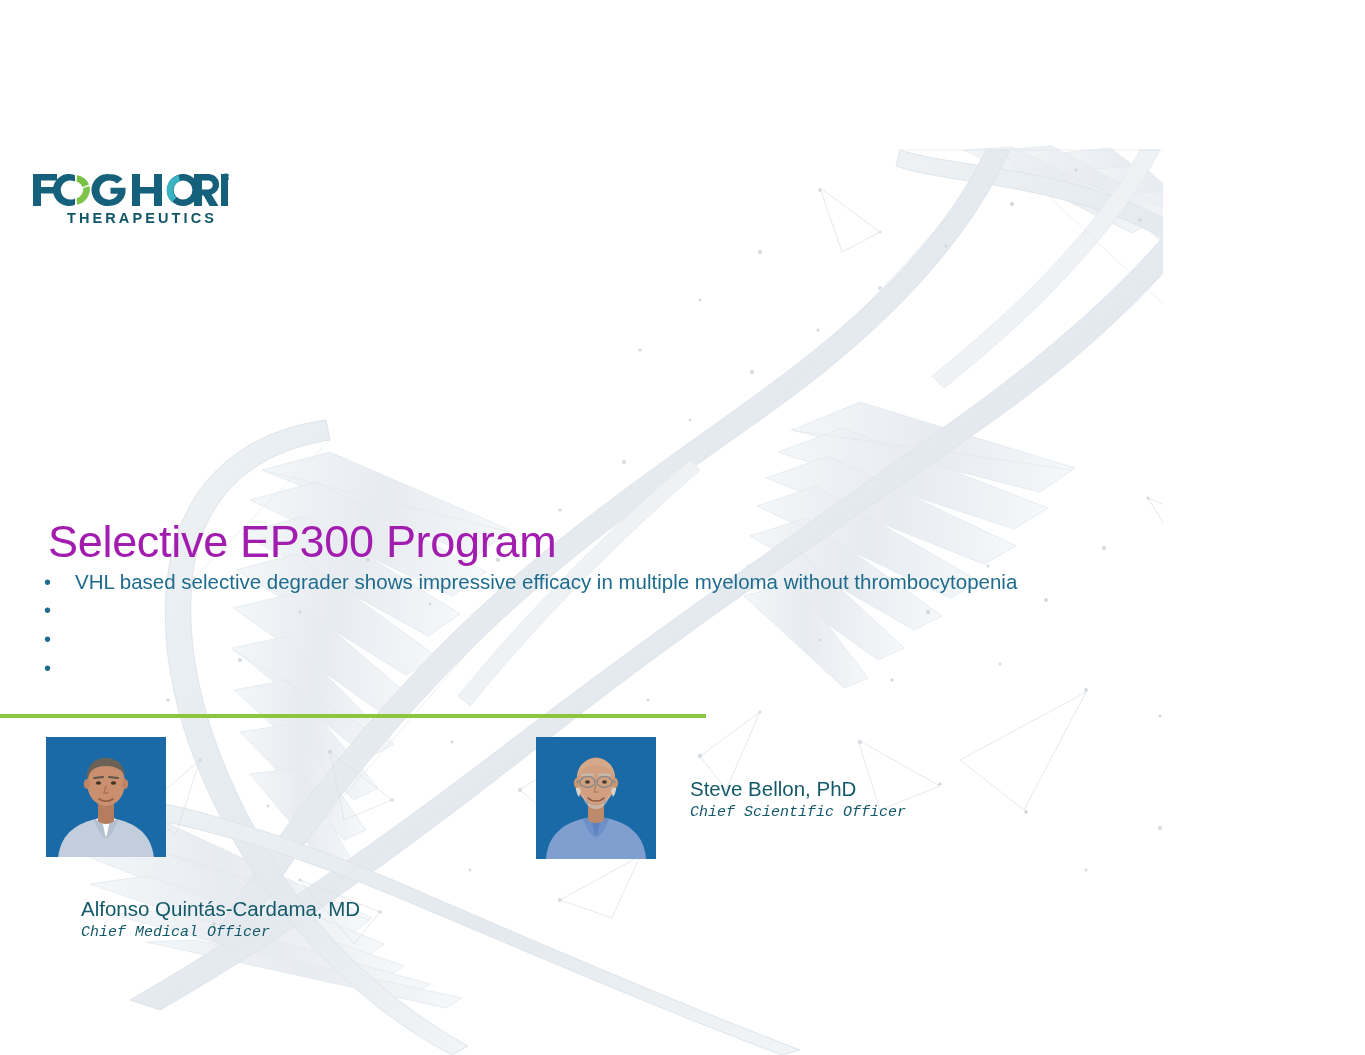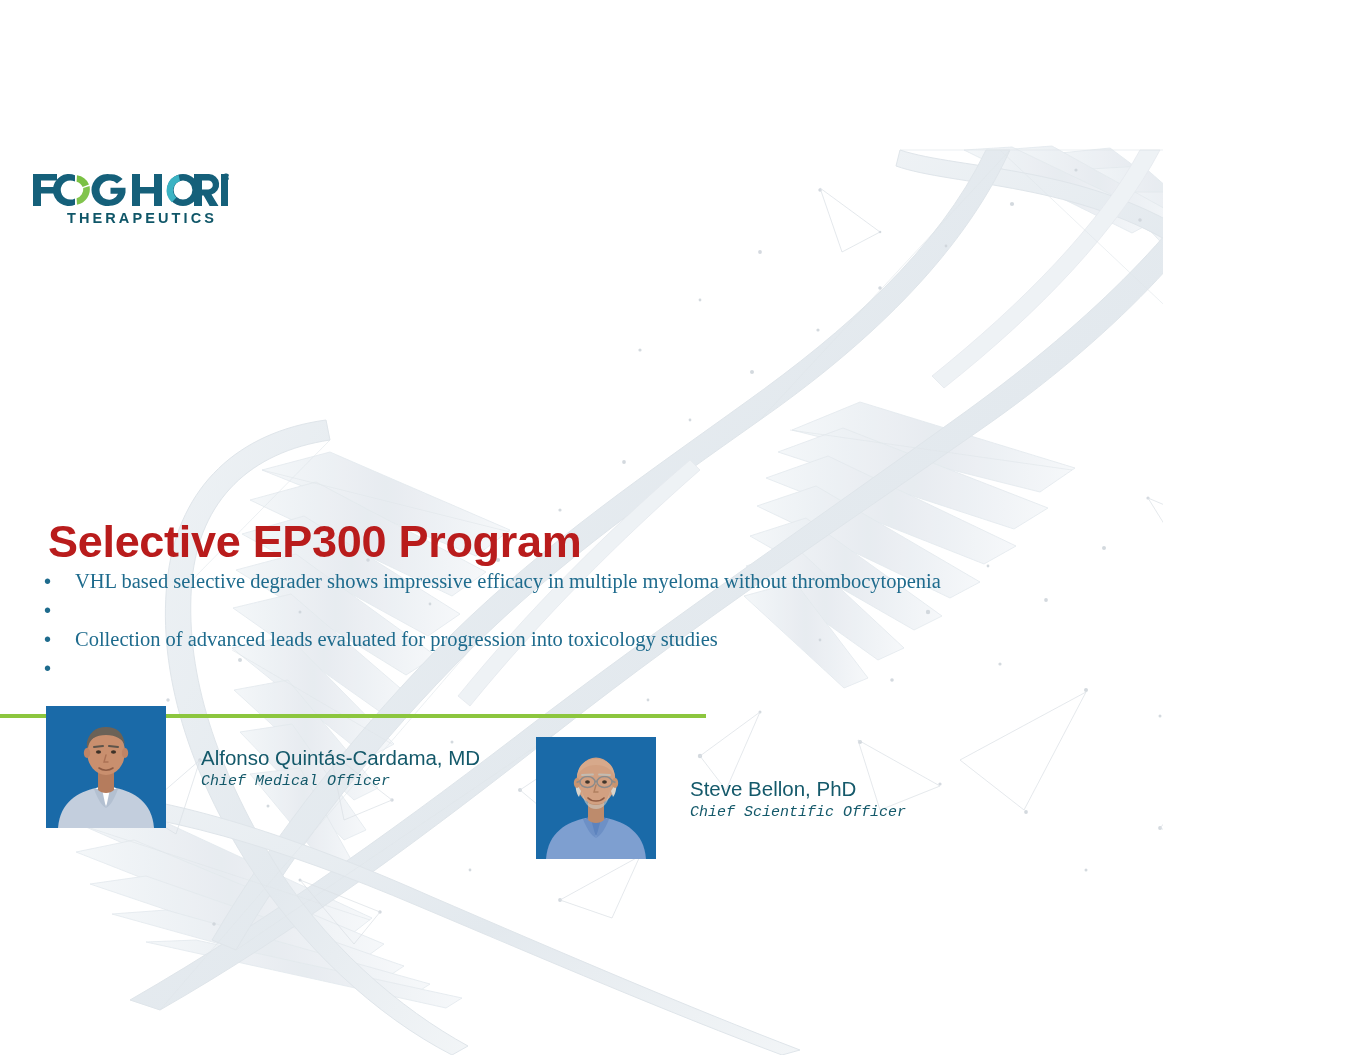--- a/index.html
+++ b/index.html
@@ -51,22 +51,22 @@
     line-height: 1;
   }
 
   
   #title {
     position: absolute;
     left: 48px;
     top: 488px;
     z-index: 5;
     font-size: 45px;
-    font-weight: bold;
-    color: #b91c1c;
+    font-weight: normal;
+    color: #a21caf;
     letter-spacing: -0.3px;
     line-height: 1.05;
     white-space: nowrap;
   }
 
   
   #bullets {
     position: absolute;
     left: 40px;
     top: 567px;
@@ -88,42 +88,41 @@
     flex: 0 0 35px;
     text-align: left;
     padding-left: 4px;
     font-size: 20px;
     line-height: 29px;
     color: #1e6b8d;
     box-sizing: border-box;
   }
   .bullet-text {
     flex: 0 1 auto;
-    font-family: Liberation Serif, serif;
   }
 
   
   #green-rule {
     position: absolute;
     left: 0;
     top: 714px;
     width: 706px;
     height: 4px;
     background: #8cc63e;
     z-index: 6;
   }
 
   
   .speaker {
     position: absolute;
     z-index: 6;
     display: flex;
     align-items: flex-start;
   }
-  #speaker-0 { left: 46px; top: 706px; }
+  #speaker-0 { left: 46px; top: 737px; flex-direction: column; }
   #speaker-1 { left: 536px; top: 737px; }
 
   .headshot {
     width: 120px;
     height: 122px;
     flex: 0 0 120px;
     overflow: hidden;
     position: relative;
     background: #1a6aa8;
   }
@@ -385,21 +384,20 @@
   <div id="bullets">
     <div class="bullet-row">
       <span class="bullet-dot">•</span>
       <span class="bullet-text">VHL based selective degrader shows impressive efficacy in multiple myeloma without thrombocytopenia</span>
     </div>
     <div class="bullet-row">
       <span class="bullet-dot">•</span>
     </div>
     <div class="bullet-row">
       <span class="bullet-dot">•</span>
-      <span class="bullet-text">Collection of advanced leads evaluated for progression into toxicology studies</span>
     </div>
     <div class="bullet-row">
       <span class="bullet-dot">•</span>
     </div>
   </div>
 
   <div id="green-rule"></div>
 
   <div class="speaker" id="speaker-0">
     <div class="headshot">

